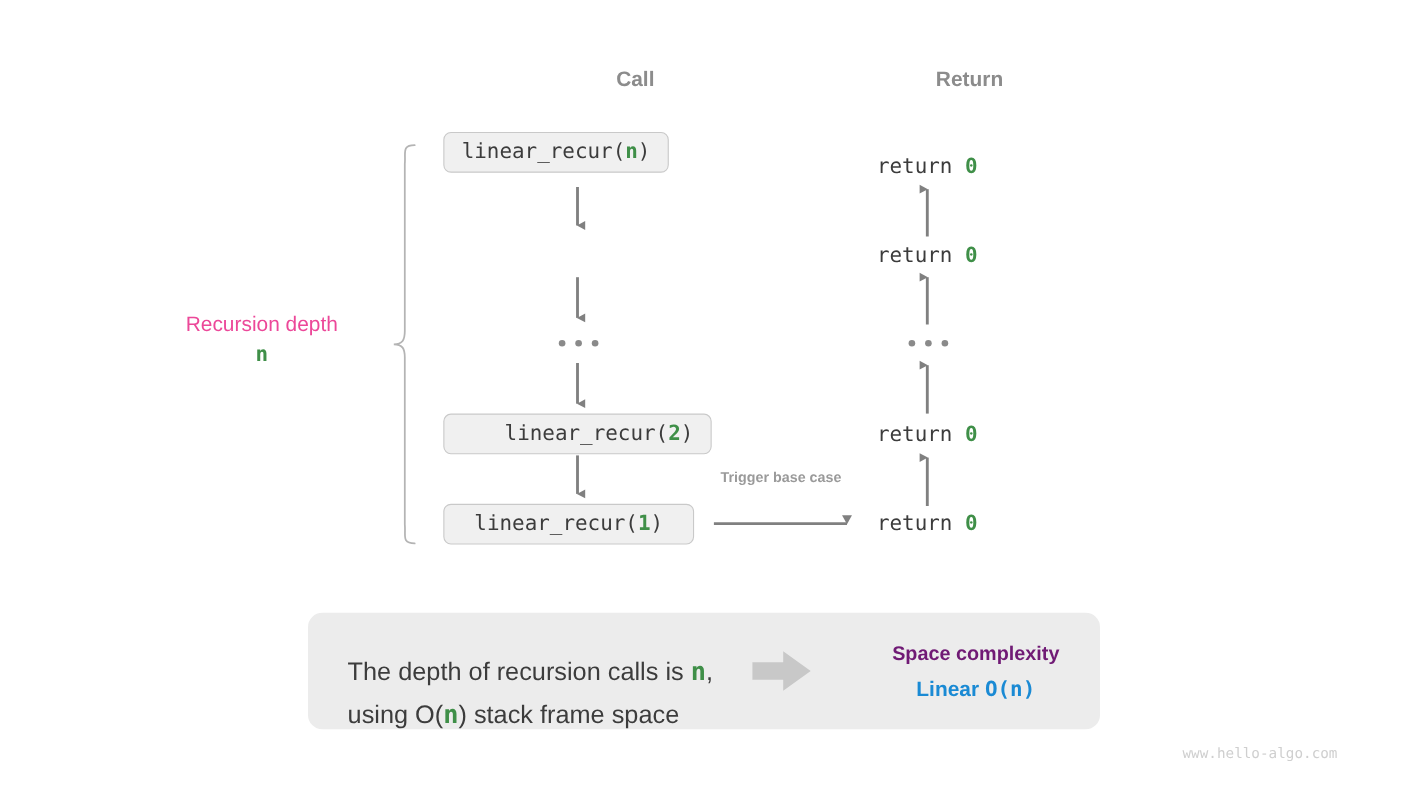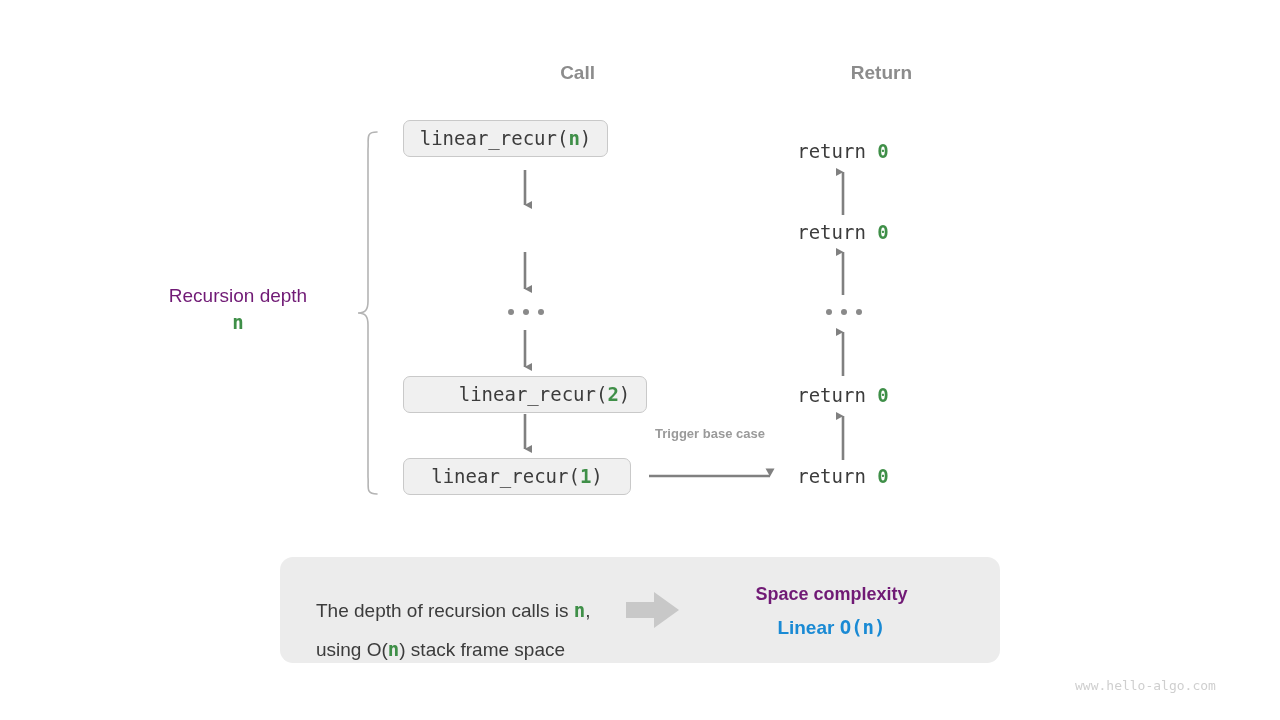--- a/index.html
+++ b/index.html
@@ -78,21 +78,21 @@
   }
 
   
   .brace-label {
     text-align: center;
     white-space: nowrap;
   }
   .brace-label .t1 {
     display: block;
     font-size: 19px;
-    color: #701a75;
+    color: #ec4899;
     line-height: 26px;
   }
   .brace-label .t2 {
     display: block;
     font-family: "DejaVu Sans Mono", monospace;
     font-size: 19px;
     font-weight: bold;
     color: #3f8f48;
     line-height: 26px;
   }
@@ -108,21 +108,21 @@
 
   
   .info-panel {
     box-sizing: border-box;
     background: #ececec;
     border-radius: 13px;
     display: flex;
     align-items: center;
   }
   .info-left {
-    font-size: 19px;
+    font-size: 23px;
     color: #3c3c3c;
     line-height: 38px;
     white-space: nowrap;
     margin-top: 40px;
   }
   .grn  { color: #3f8f48; font-weight: bold; font-family: "DejaVu Sans Mono", monospace; }
   .info-right {
     text-align: center;
     white-space: nowrap;
   }

